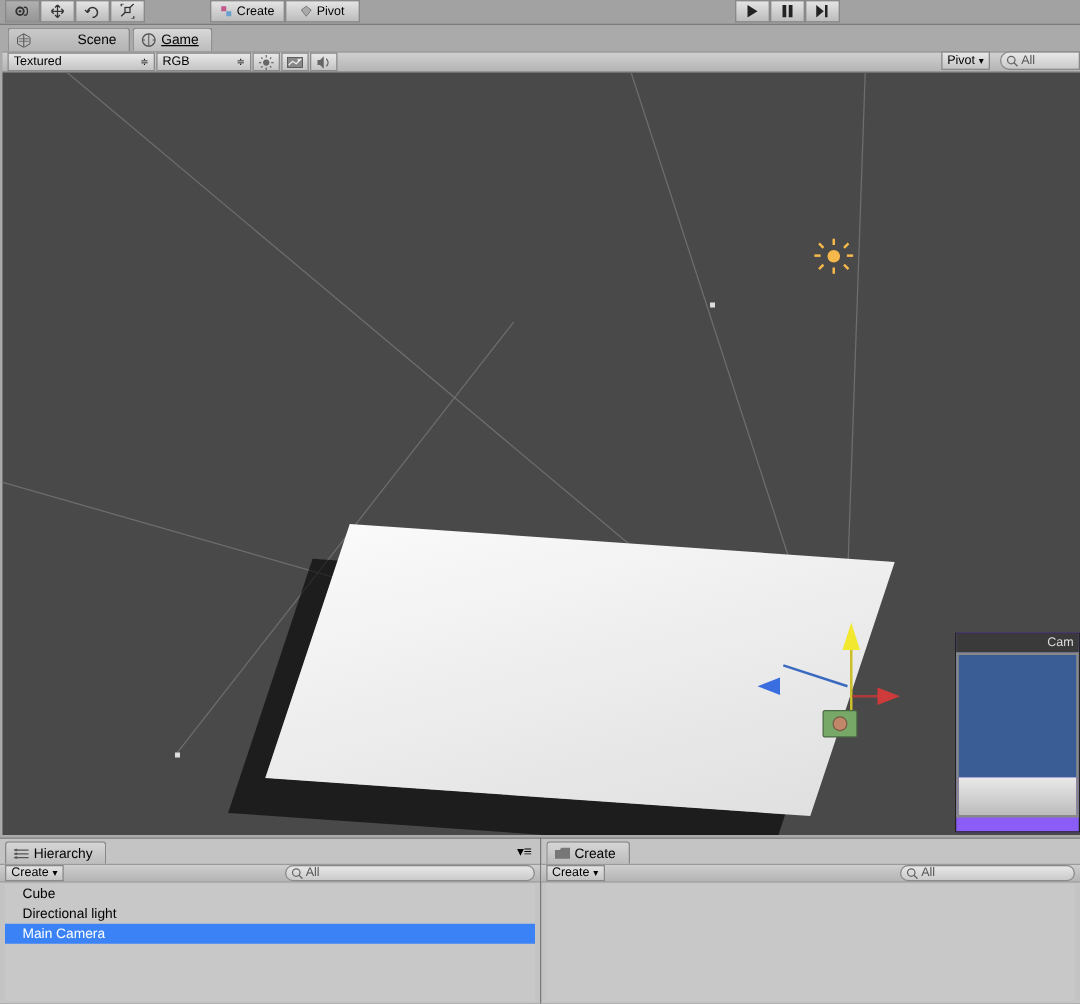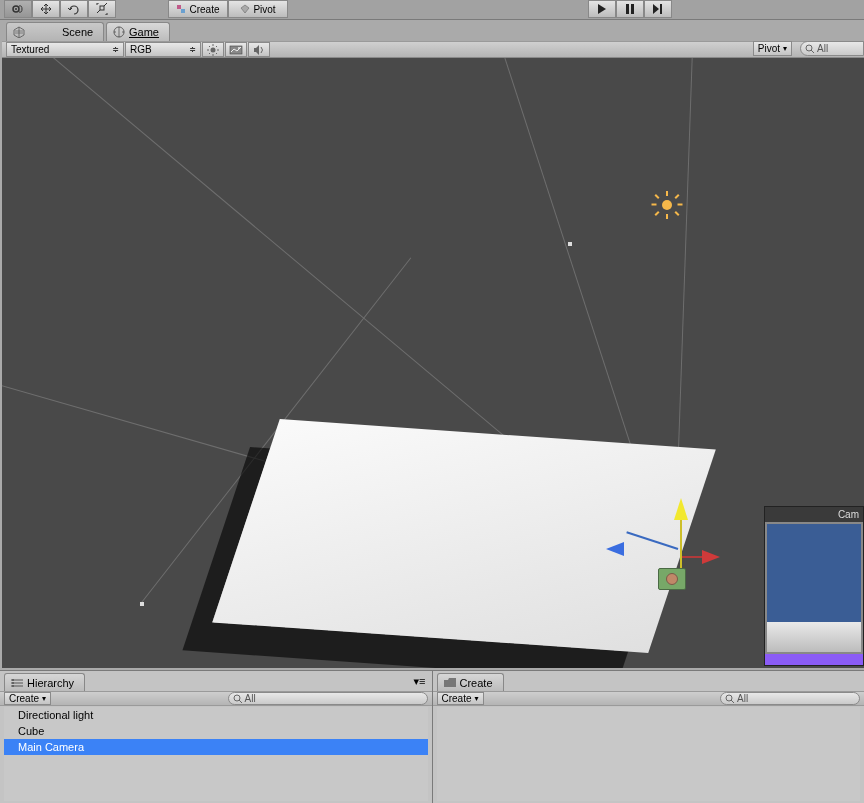--- a/index.html
+++ b/index.html
@@ -287,24 +287,24 @@
       <div class="panel-search">
         <svg width="10" height="10">
             <circle cx="4" cy="4" r="3" fill="none" stroke="#666" stroke-width="1"></circle>
             <line x1="6" y1="6" x2="9" y2="9" stroke="#666" stroke-width="1"></line>
           </svg>
         <span style="margin-left:2px;">All</span>
       </div>
     </div>
     <div class="panel-body">
       <div class="h-item">
-          <span>Directional light</span>
+          <span>Cube</span>
         </div>
       <div class="h-item">
-          <span>Cube</span>
+          <span>Directional light</span>
         </div>
       <div class="h-item selected">
           <span>Main Camera</span>
         </div>
     </div>
   </div>
 
   <div class="panel">
     <div class="panel-tab">
       <span>

